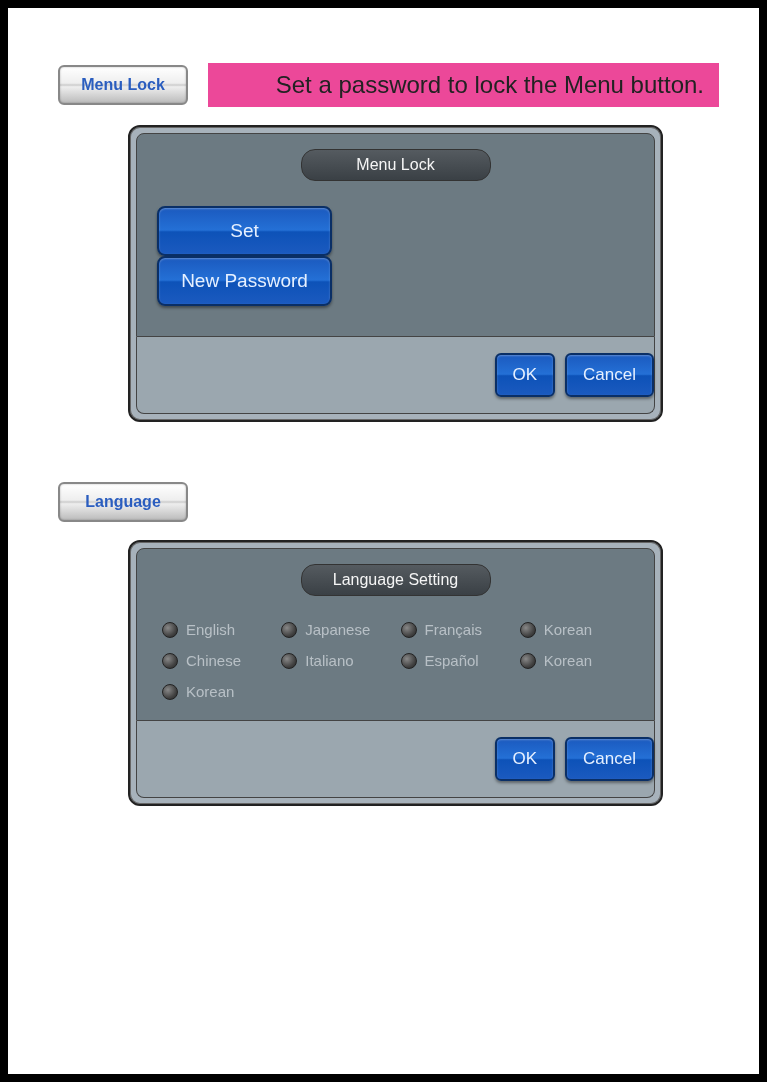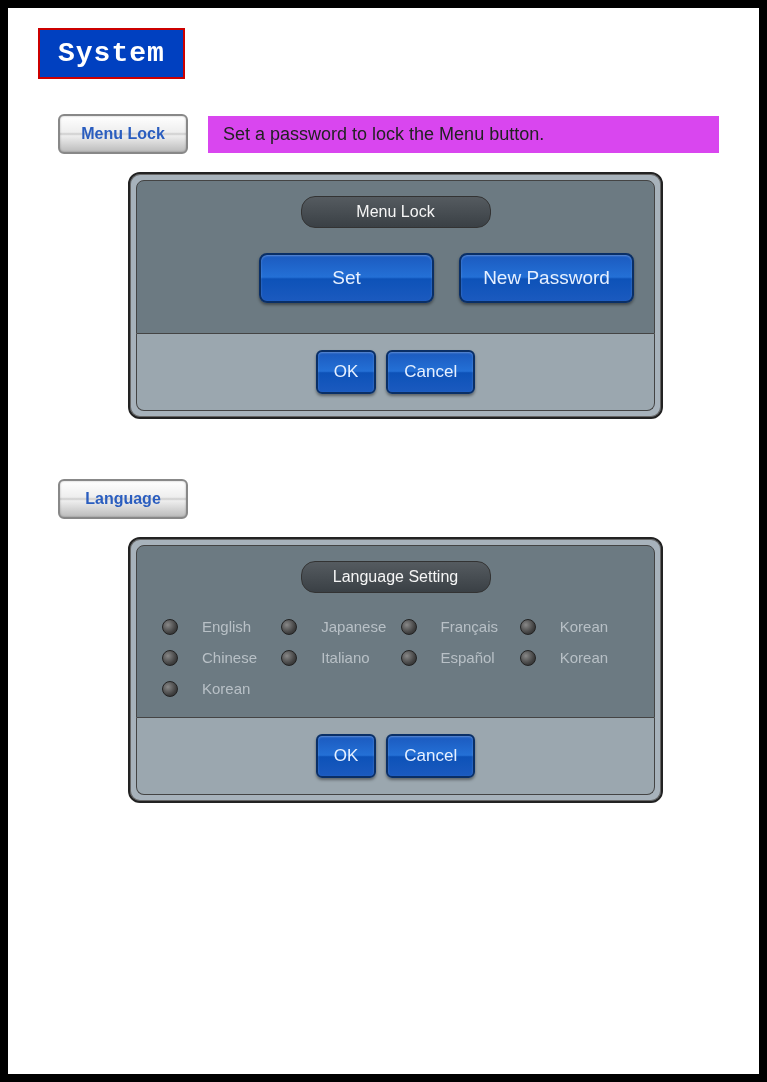--- a/index.html
+++ b/index.html
@@ -42,26 +42,27 @@
     border-radius: 6px;
     color: #2a5dbf;
     font-size: 16px;
     font-weight: bold;
     display: flex;
     align-items: center;
     justify-content: center;
     box-shadow: inset 0 0 2px rgba(0,0,0,0.3);
   }
   .desc-text {
-    background: #d946ef;
-    font-size: 18px;
+    background: #ec4899;
+    font-size: 24px;
     padding: 8px 15px;
     color: #222;
     flex: 1;
     margin-right: 20px;
+    text-align: right;
   }
   .dialog {
     width: 535px;
     margin-left: 70px;
     border-radius: 12px;
     background: #a7b2bb;
     border: 2px solid #222;
     padding: 6px;
     box-shadow: 0 0 0 1px #666 inset;
   }
@@ -82,41 +83,41 @@
     color: #f5f5f5;
     text-align: center;
     padding: 6px 0;
     border-radius: 14px;
     font-size: 16px;
     border: 1px solid #333;
   }
   .big-buttons {
     display: flex;
     justify-content: flex-end;
-    gap: 25px;
+    flex-direction: column;
   }
   .big-btn {
     width: 175px;
     height: 50px;
     background: linear-gradient(to bottom, #1b5abf 0%, #2470d6 48%, #0d52b8 52%, #1b5abf 100%);
     border: 2px solid #0a2f66;
     border-radius: 8px;
     color: #e6f0ff;
     font-size: 19px;
     display: flex;
     align-items: center;
     justify-content: center;
     box-shadow: inset 0 1px 2px rgba(255,255,255,0.3), 0 2px 3px rgba(0,0,0,0.4);
   }
   .dialog-footer {
     background: #9ba7af;
     border-radius: 0 0 8px 8px;
-    padding: 16px 12px;
-    display: flex;
-    justify-content: center;
+    padding: 16px 0;
+    display: flex;
+    justify-content: flex-end;
     gap: 10px;
     border-left: 1px solid #444;
     border-right: 1px solid #444;
     border-bottom: 1px solid #444;
   }
   .small-btn {
     height: 44px;
     padding: 0 16px;
     background: linear-gradient(to bottom, #1b5abf 0%, #2470d6 48%, #0d52b8 52%, #1b5abf 100%);
     border: 2px solid #0a2f66;
@@ -131,39 +132,38 @@
   }
   .lang-grid {
     display: grid;
     grid-template-columns: repeat(4, 1fr);
     gap: 14px 10px;
     padding: 0 5px;
   }
   .radio-item {
     display: flex;
     align-items: center;
-    gap: 24px;
+    gap: 8px;
     color: #b8c0c6;
     font-size: 15px;
   }
   .radio-dot {
     width: 16px;
     height: 16px;
     border-radius: 50%;
     background: radial-gradient(circle at 35% 35%, #888 0%, #444 60%, #222 100%);
     border: 1px solid #222;
     flex-shrink: 0;
   }
 </style>
 </head>
 <body>
 
 <div class="page">
 
-  <div class="system-title">System</div>
 
   
   <div class="section">
     <div class="section-header">
       <div class="label-button">Menu Lock</div>
       <div class="desc-text">Set a password to lock the Menu button.</div>
     </div>
 
     <div class="dialog">
       <div class="dialog-inner-top">

